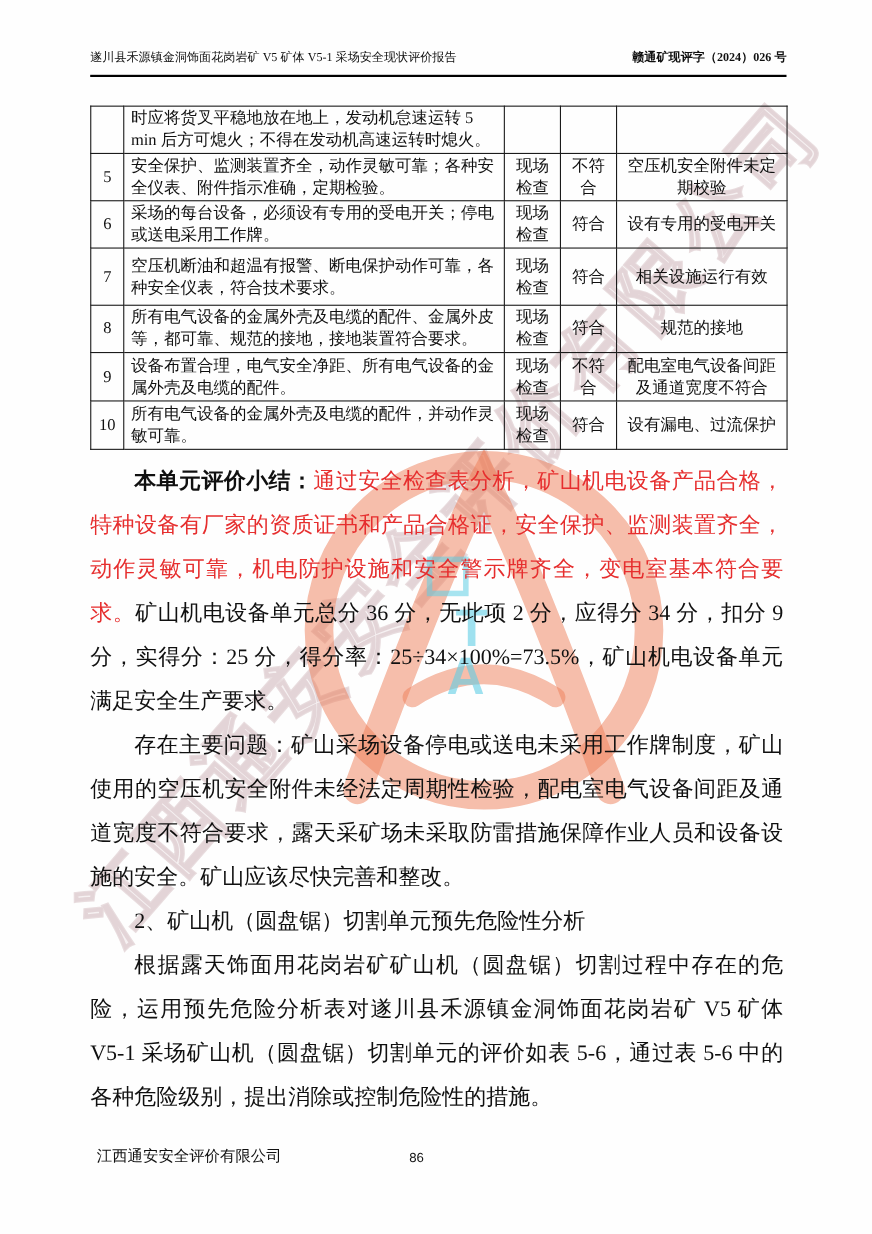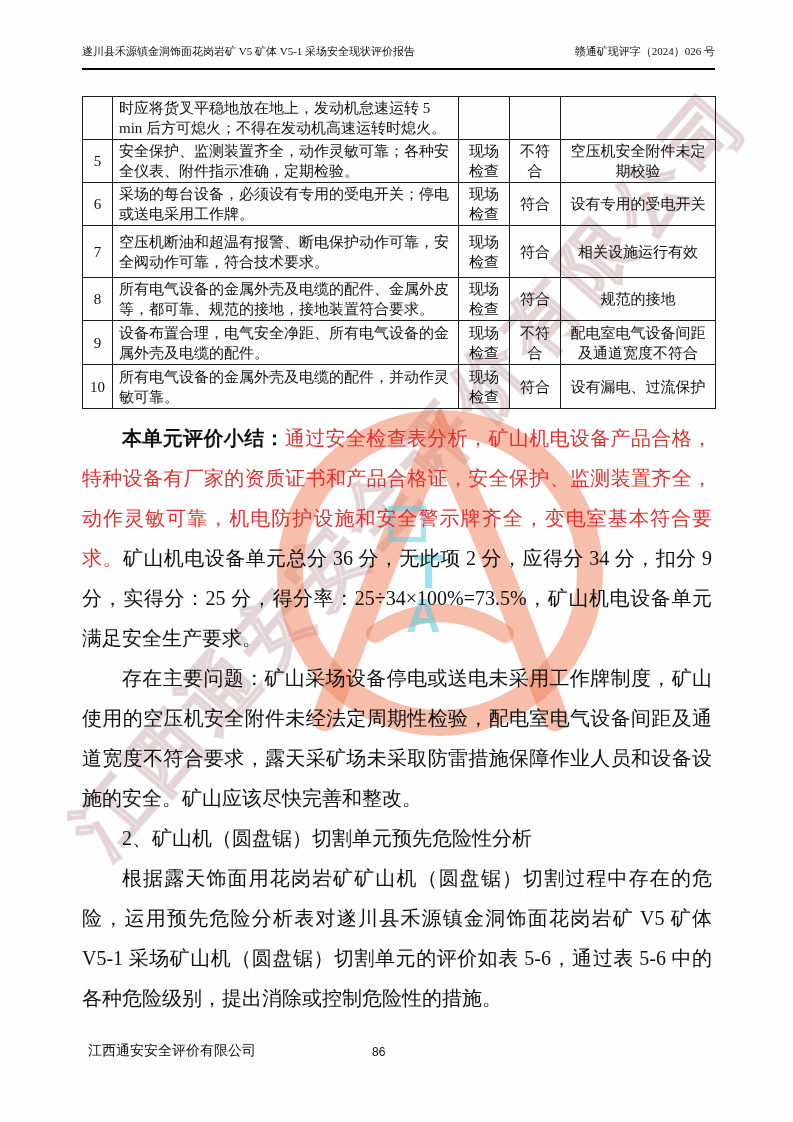--- a/index.html
+++ b/index.html
@@ -17,21 +17,21 @@
   .wm-letter{position:absolute;font-family:"Liberation Sans","DejaVu Sans",sans-serif;
         font-weight:bold;font-size:48px;color:rgba(95,205,228,0.6);line-height:1;}
   .wm-letter-t{left:414px;top:548px;}
   .wm-letter-a{left:406px;top:592px;}
   .wm-banner{position:absolute;left:256px;top:718px;font-size:58px;font-weight:bold;
         letter-spacing:11px;color:rgba(224,53,53,0.78);line-height:1.1;white-space:nowrap;}
   
   .content{position:absolute;inset:0;z-index:2;}
   .hdr{position:absolute;left:82px;top:44px;width:633px;display:flex;
         justify-content:space-between;align-items:flex-end;font-size:11px;}
-  .hdr .docno{font-weight:normal;}
+  .hdr .docno{font-weight:bold;}
   .hdr-rule{position:absolute;left:82px;top:68px;width:633px;height:2px;background:#000;}
   table.chk{position:absolute;left:82px;top:96px;width:633px;border-collapse:collapse;
         table-layout:fixed;font-size:15px;line-height:20px;}
   table.chk td{border:1.5px solid #1b1b1b;padding:1px 4px;vertical-align:middle;
         text-align:center;overflow:hidden;}
   table.chk td.desc{text-align:left;padding:1px 6px;}
   col.c-no{width:30px;}col.c-desc{width:346px;}col.c-meth{width:51px;}
   col.c-res{width:51px;}col.c-rem{width:155px;}
   tr.h43{height:43px;}tr.h44{height:44px;}tr.h52{height:52px;}
   .body{position:absolute;left:82px;top:418px;width:630px;font-size:20px;line-height:40px;
@@ -95,21 +95,21 @@
         </tr>
         <tr class="h43">
           <td>6</td>
           <td class="desc">采场的每台设备，必须设有专用的受电开关；停电或送电采用工作牌。</td>
           <td>现场检查</td>
           <td>符合</td>
           <td>设有专用的受电开关</td>
         </tr>
         <tr class="h52">
           <td>7</td>
-          <td class="desc">空压机断油和超温有报警、断电保护动作可靠，安全阀动作可靠，符合技术要求。</td>
+          <td class="desc">空压机断油和超温有报警、断电保护动作可靠，各种安全仪表，符合技术要求。</td>
           <td>现场检查</td>
           <td>符合</td>
           <td>相关设施运行有效</td>
         </tr>
         <tr class="h43">
           <td>8</td>
           <td class="desc">所有电气设备的金属外壳及电缆的配件、金属外皮等，都可靠、规范的接地，接地装置符合要求。</td>
           <td>现场检查</td>
           <td>符合</td>
           <td>规范的接地</td>

